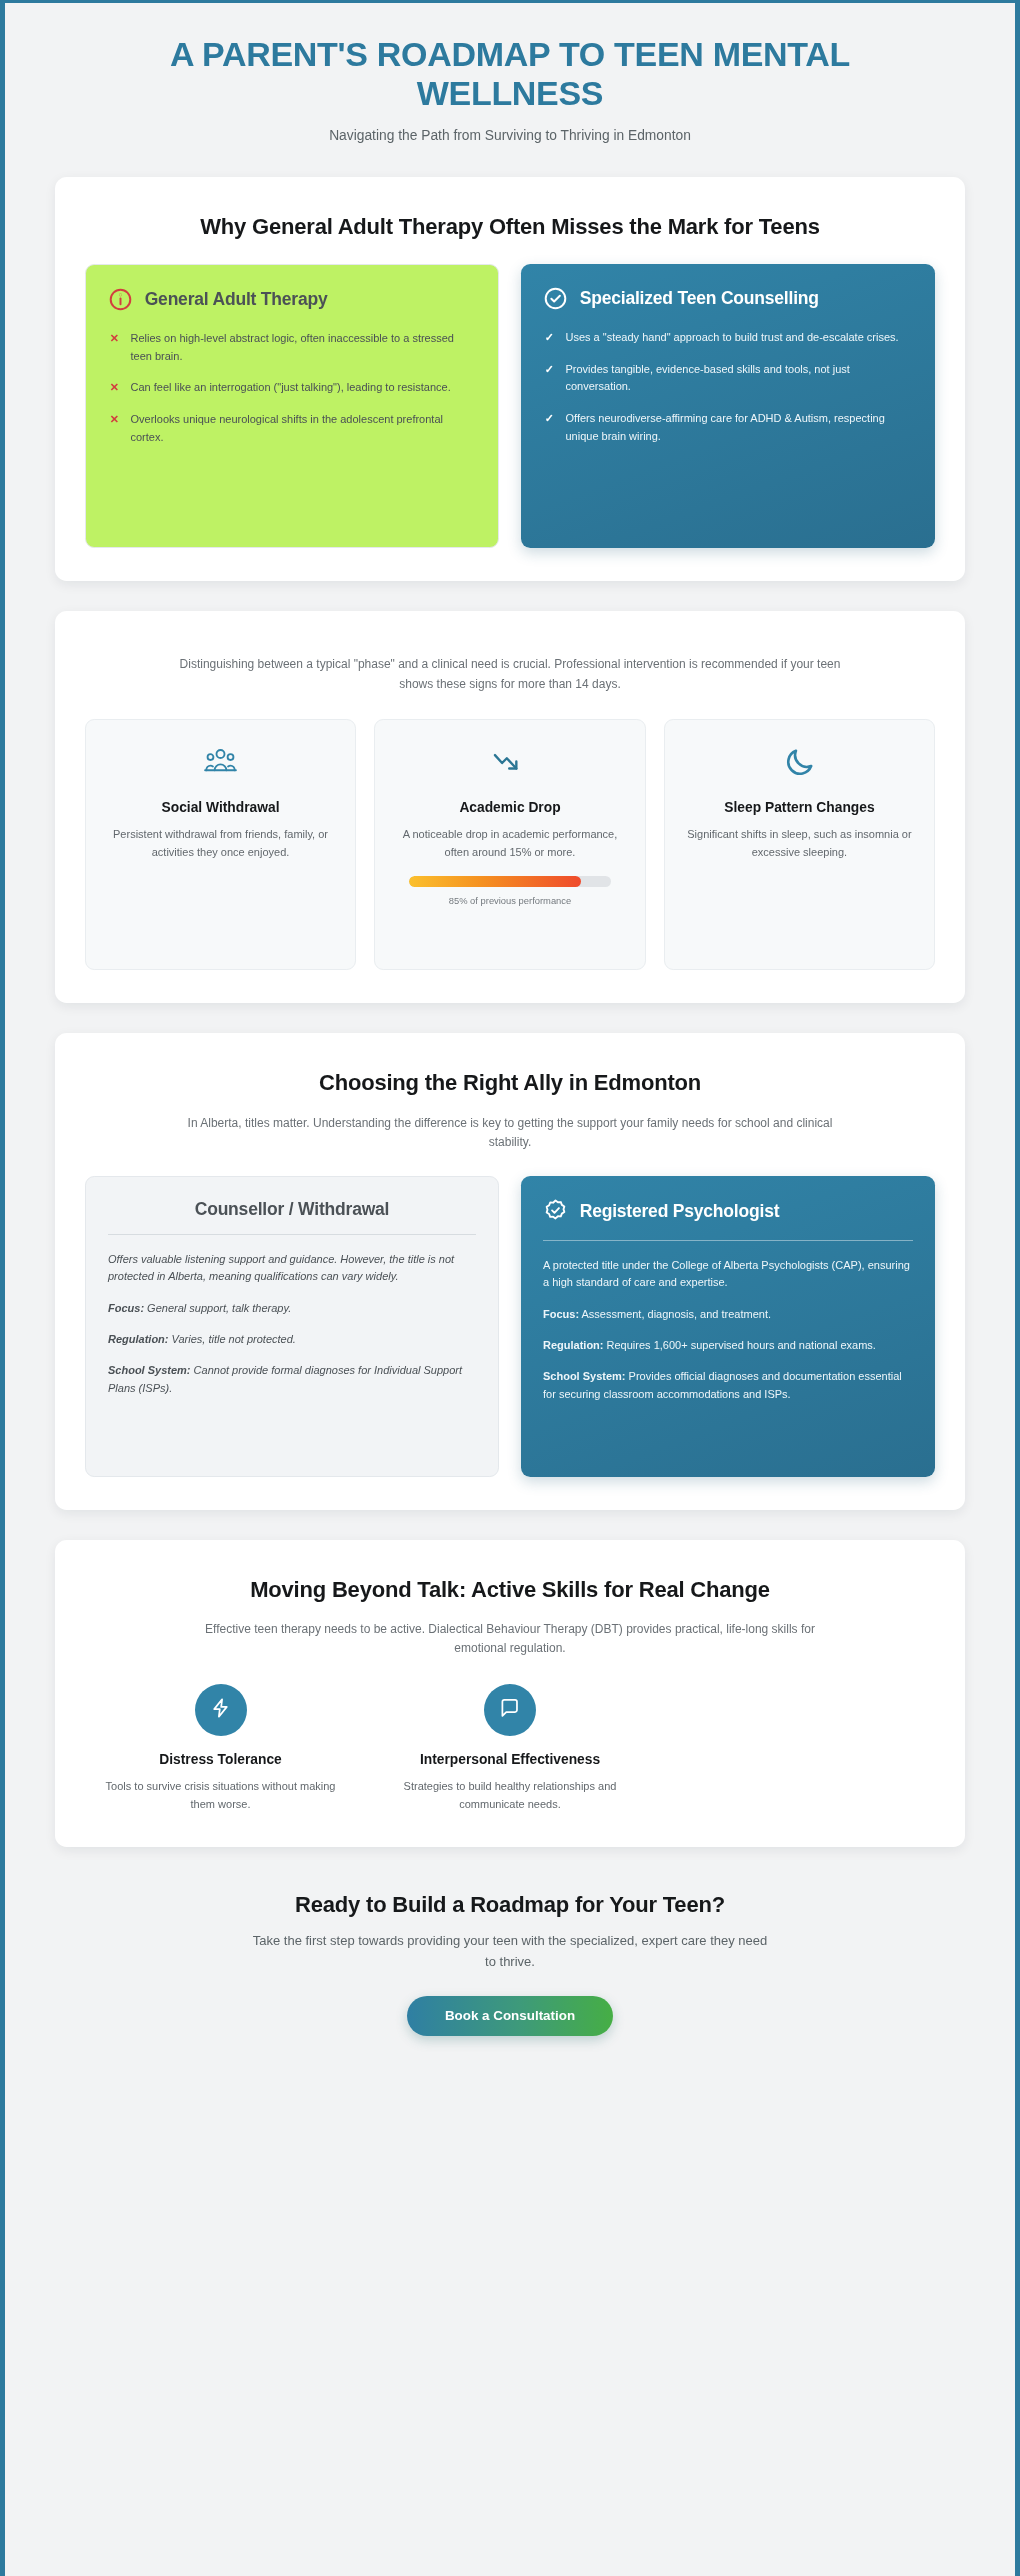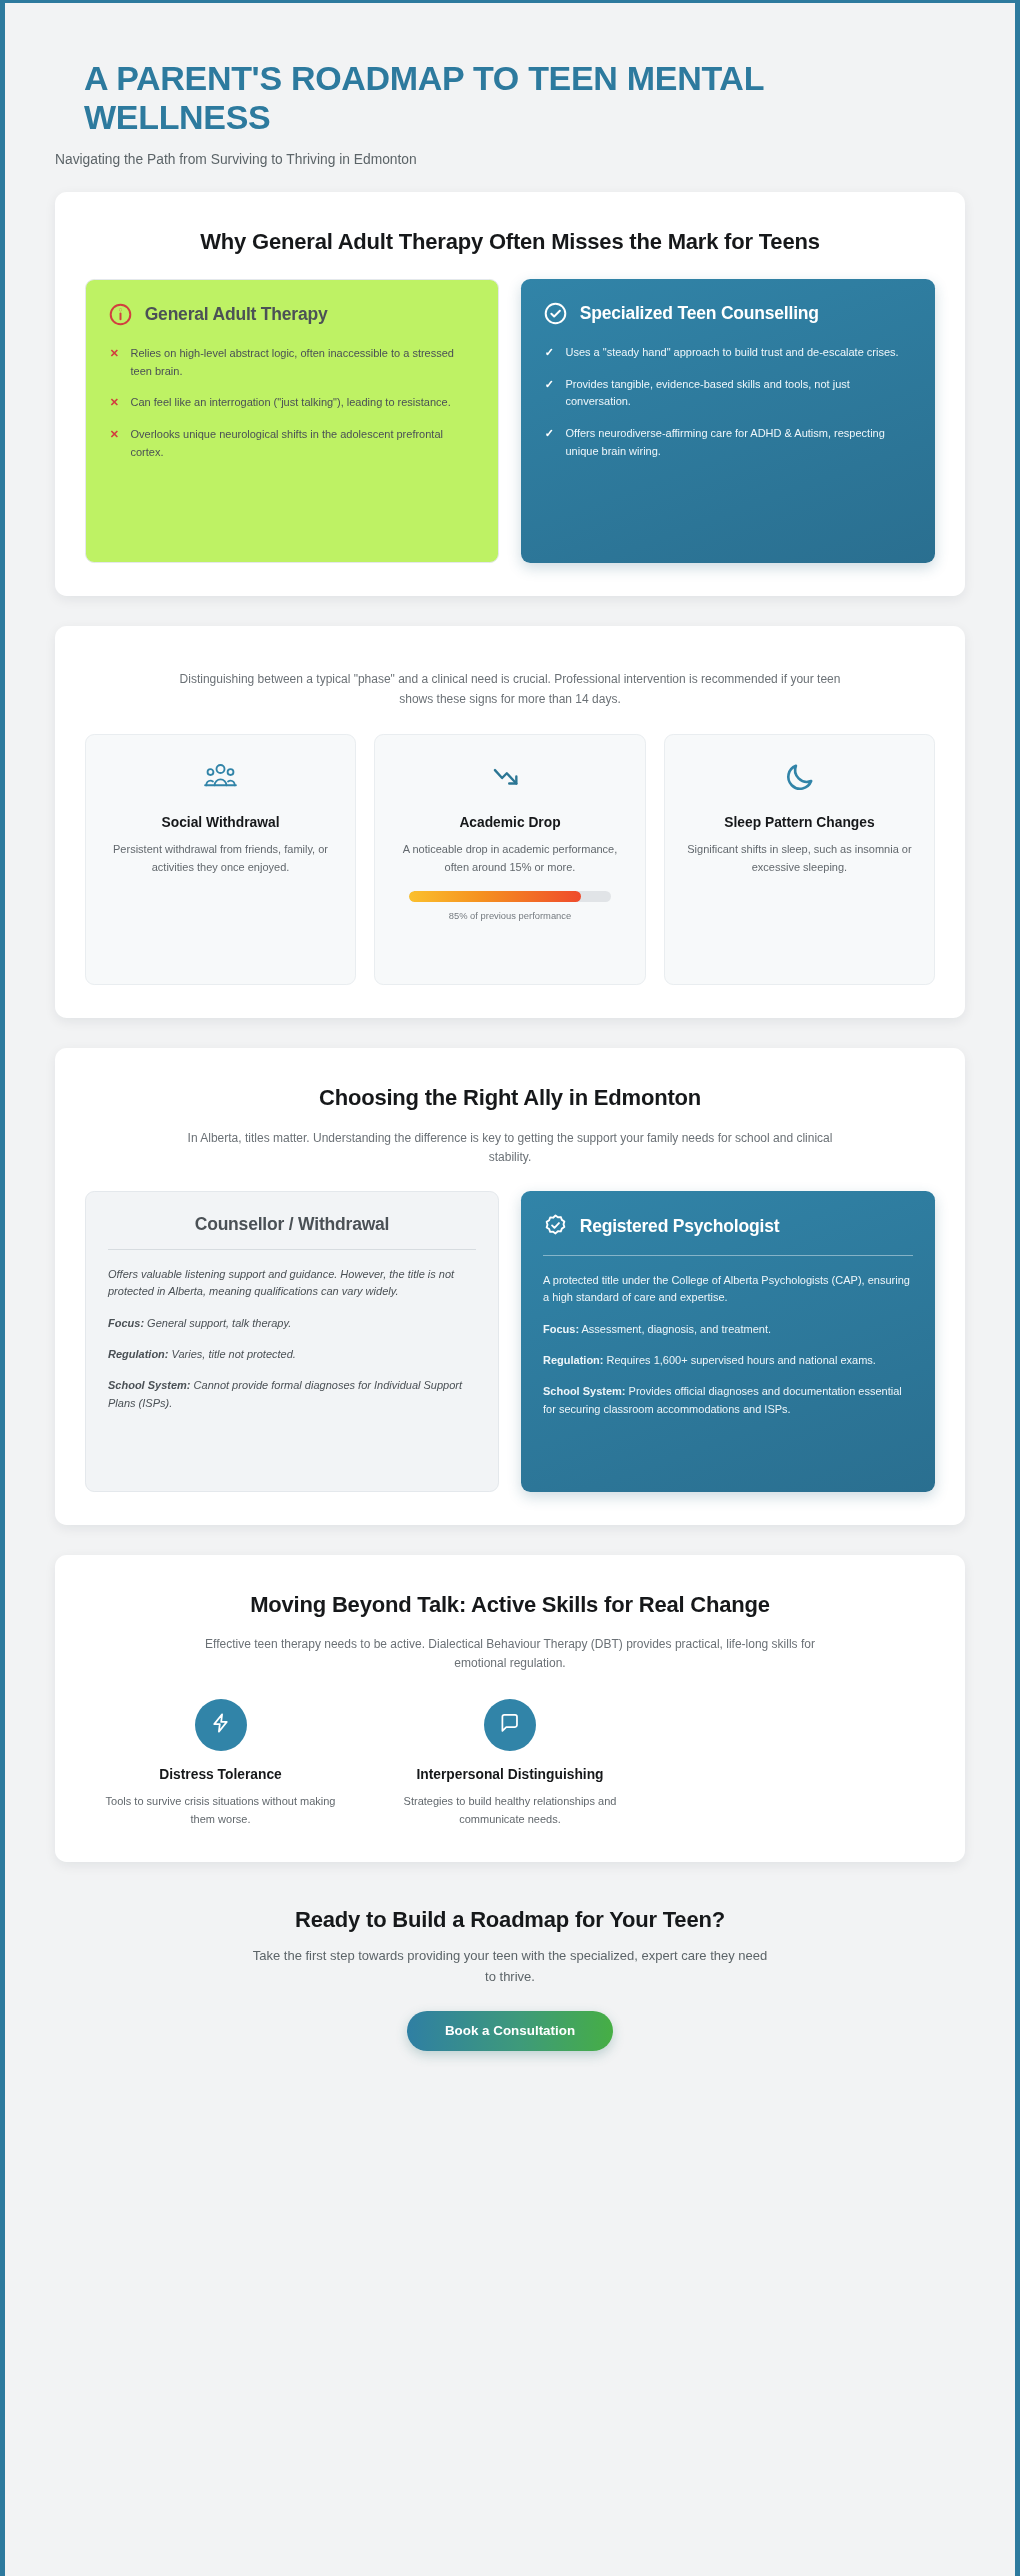--- a/index.html
+++ b/index.html
@@ -37,21 +37,21 @@
     color: rgba(0,0,0,0.035);
     white-space: nowrap;
     pointer-events: none;
     user-select: none;
     z-index: 0;
   }
 
   .inner { position: relative; z-index: 1; padding: 0 50px; }
 
   
-  .hero { padding: 32px 0 25px; text-align: left; margin-top: 24px; }
+  .hero { padding: 32px 0 34px; text-align: center; }
   .hero-title {
     font-size: 34px;
     line-height: 1.16;
     font-weight: 800;
     color: #2d7a9e;
     letter-spacing: -0.3px;
     max-width: 852px;
     margin: 0 auto;
   }
   .hero-sub {
@@ -482,21 +482,21 @@
 
 
         <div class="skill">
           <div class="skill-badge">
             <span>
               <svg width="22" height="22" viewBox="0 0 24 24" fill="none" stroke="#ffffff" stroke-width="1.9" stroke-linecap="round" stroke-linejoin="round">
                 <path d="M19.6 14.3a2.1 2.1 0 0 1-2.1 2.1H7.9L3.7 20.6V5.2A2.1 2.1 0 0 1 5.8 3.1h11.7a2.1 2.1 0 0 1 2.1 2.1z"></path>
               </svg>
             </span>
           </div>
-          <div class="skill-title">Interpersonal Distinguishing</div>
+          <div class="skill-title">Interpersonal Effectiveness</div>
           <div class="skill-desc">Strategies to build healthy relationships and communicate needs.</div>
         </div>
 
       </div>
     </section>
 
     <div class="cta">
       <h2 class="cta-title">Ready to Build a Roadmap for Your Teen?</h2>
       <p class="cta-sub">Take the first step towards providing your teen with the specialized, expert care they need to thrive.</p>
       <button class="cta-btn">Book a Consultation</button>

